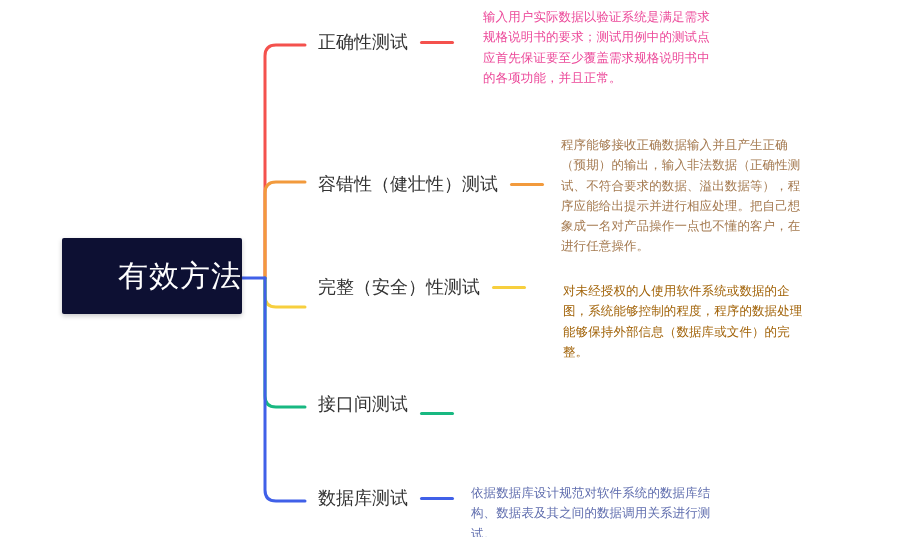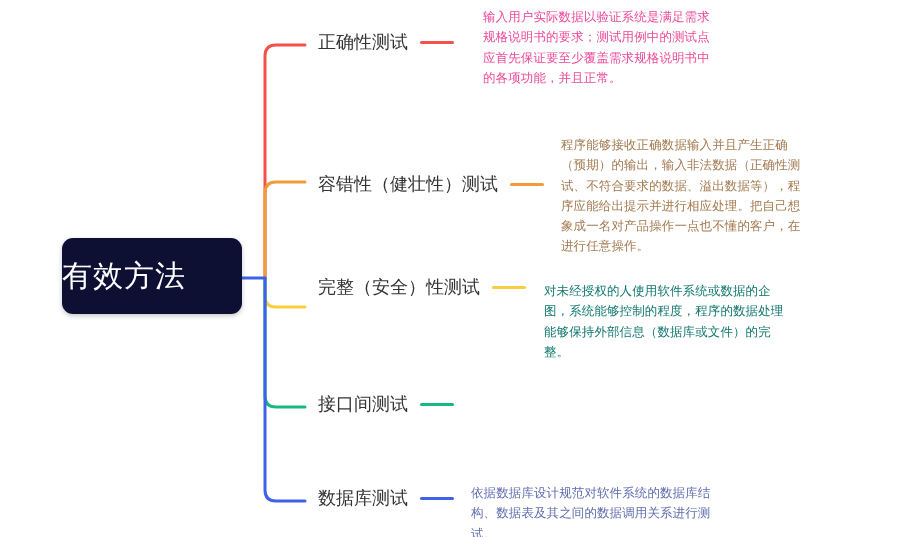--- a/index.html
+++ b/index.html
@@ -21,24 +21,24 @@
     width: 909px; height: 537px;
     pointer-events: none;
   }
   .root-node {
     position: absolute;
     left: 62px;
     top: 238px;
     width: 180px;
     height: 76px;
     background: #0d1033;
-    border-radius: 11px;
+    border-radius: 2px;
     display: flex;
     align-items: center;
-    justify-content: flex-start;
+    justify-content: flex-end;
     box-shadow: 0 2px 5px rgba(0,0,0,0.22);
   }
   .root-label {
     color: #ffffff;
     font-size: 30px;
     font-weight: 500;
     letter-spacing: 1px;
     line-height: 1;
   }
   .branch {
@@ -101,23 +101,23 @@
   <div class="branch" style="left:318px; top:167px;margin-top:8px;">
     <span class="branch-label">容错性（健壮性）测试</span>
     <span class="dash" style="background:#f29a3c;"></span>
   </div>
   <div class="detail" style="left:561px; top:135px; width:242px; color:#a4794f;">程序能够接收正确数据输入并且产生正确（预期）的输出，输入非法数据（正确性测试、不符合要求的数据、溢出数据等），程序应能给出提示并进行相应处理。把自己想象成一名对产品操作一点也不懂的客户，在进行任意操作。</div>
 
   <div class="branch" style="left:318px; top:278px;">
     <span class="branch-label">完整（安全）性测试</span>
     <span class="dash" style="background:#f7cf3e;"></span>
   </div>
-  <div class="detail" style="left:544px; top:281px; width:246px; color:#0f766e;">对未经授权的人使用软件系统或数据的企图，系统能够控制的程度，程序的数据处理能够保持外部信息（数据库或文件）的完整。</div>
+  <div class="detail" style="left:563px; top:281px; width:246px; color:#a16207;">对未经授权的人使用软件系统或数据的企图，系统能够控制的程度，程序的数据处理能够保持外部信息（数据库或文件）的完整。</div>
 
-  <div class="branch" style="left:318px; top:395px;">
+  <div class="branch" style="left:318px; top:395px;align-items:flex-end;">
     <span class="branch-label">接口间测试</span>
     <span class="dash" style="background:#18b881;"></span>
   </div>
 
   <div class="branch" style="left:318px; top:489px;justify-content:space-between;">
     <span class="branch-label">数据库测试</span>
     <span class="dash" style="background:#4060e8;"></span>
   </div>
   <div class="detail" style="left:471px; top:483px; width:241px; color:#5f6dae;">依据数据库设计规范对软件系统的数据库结构、数据表及其之间的数据调用关系进行测试。</div>
 

